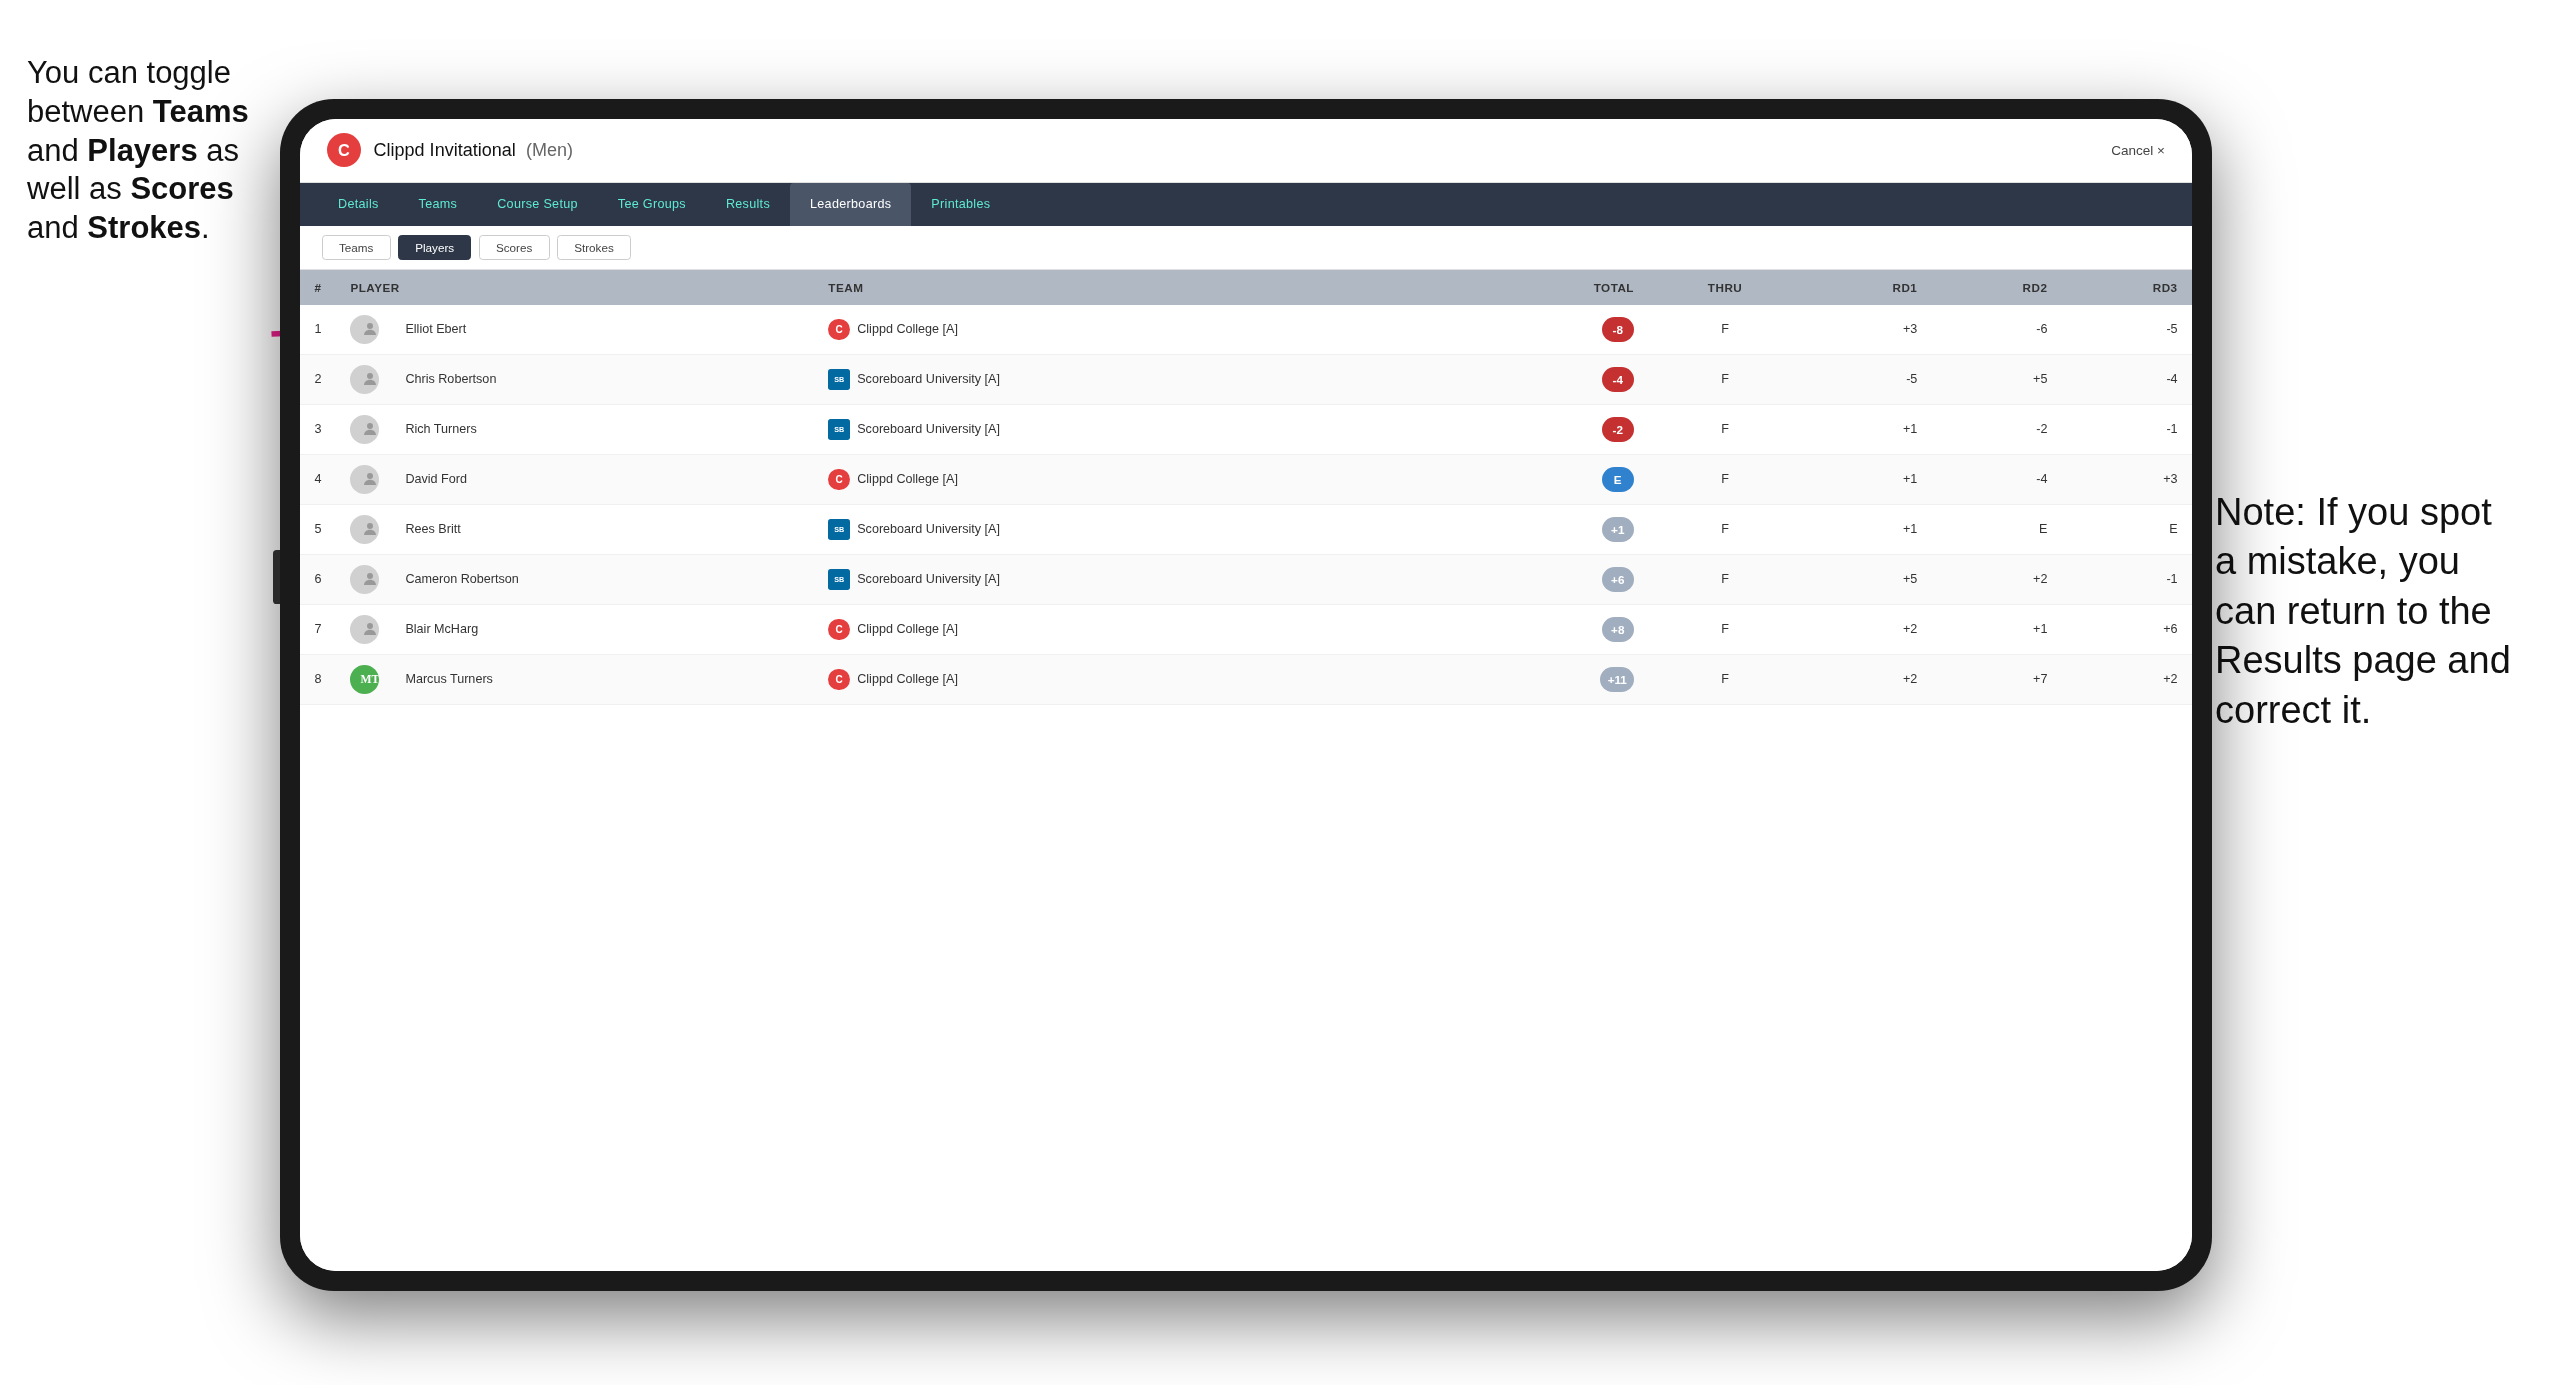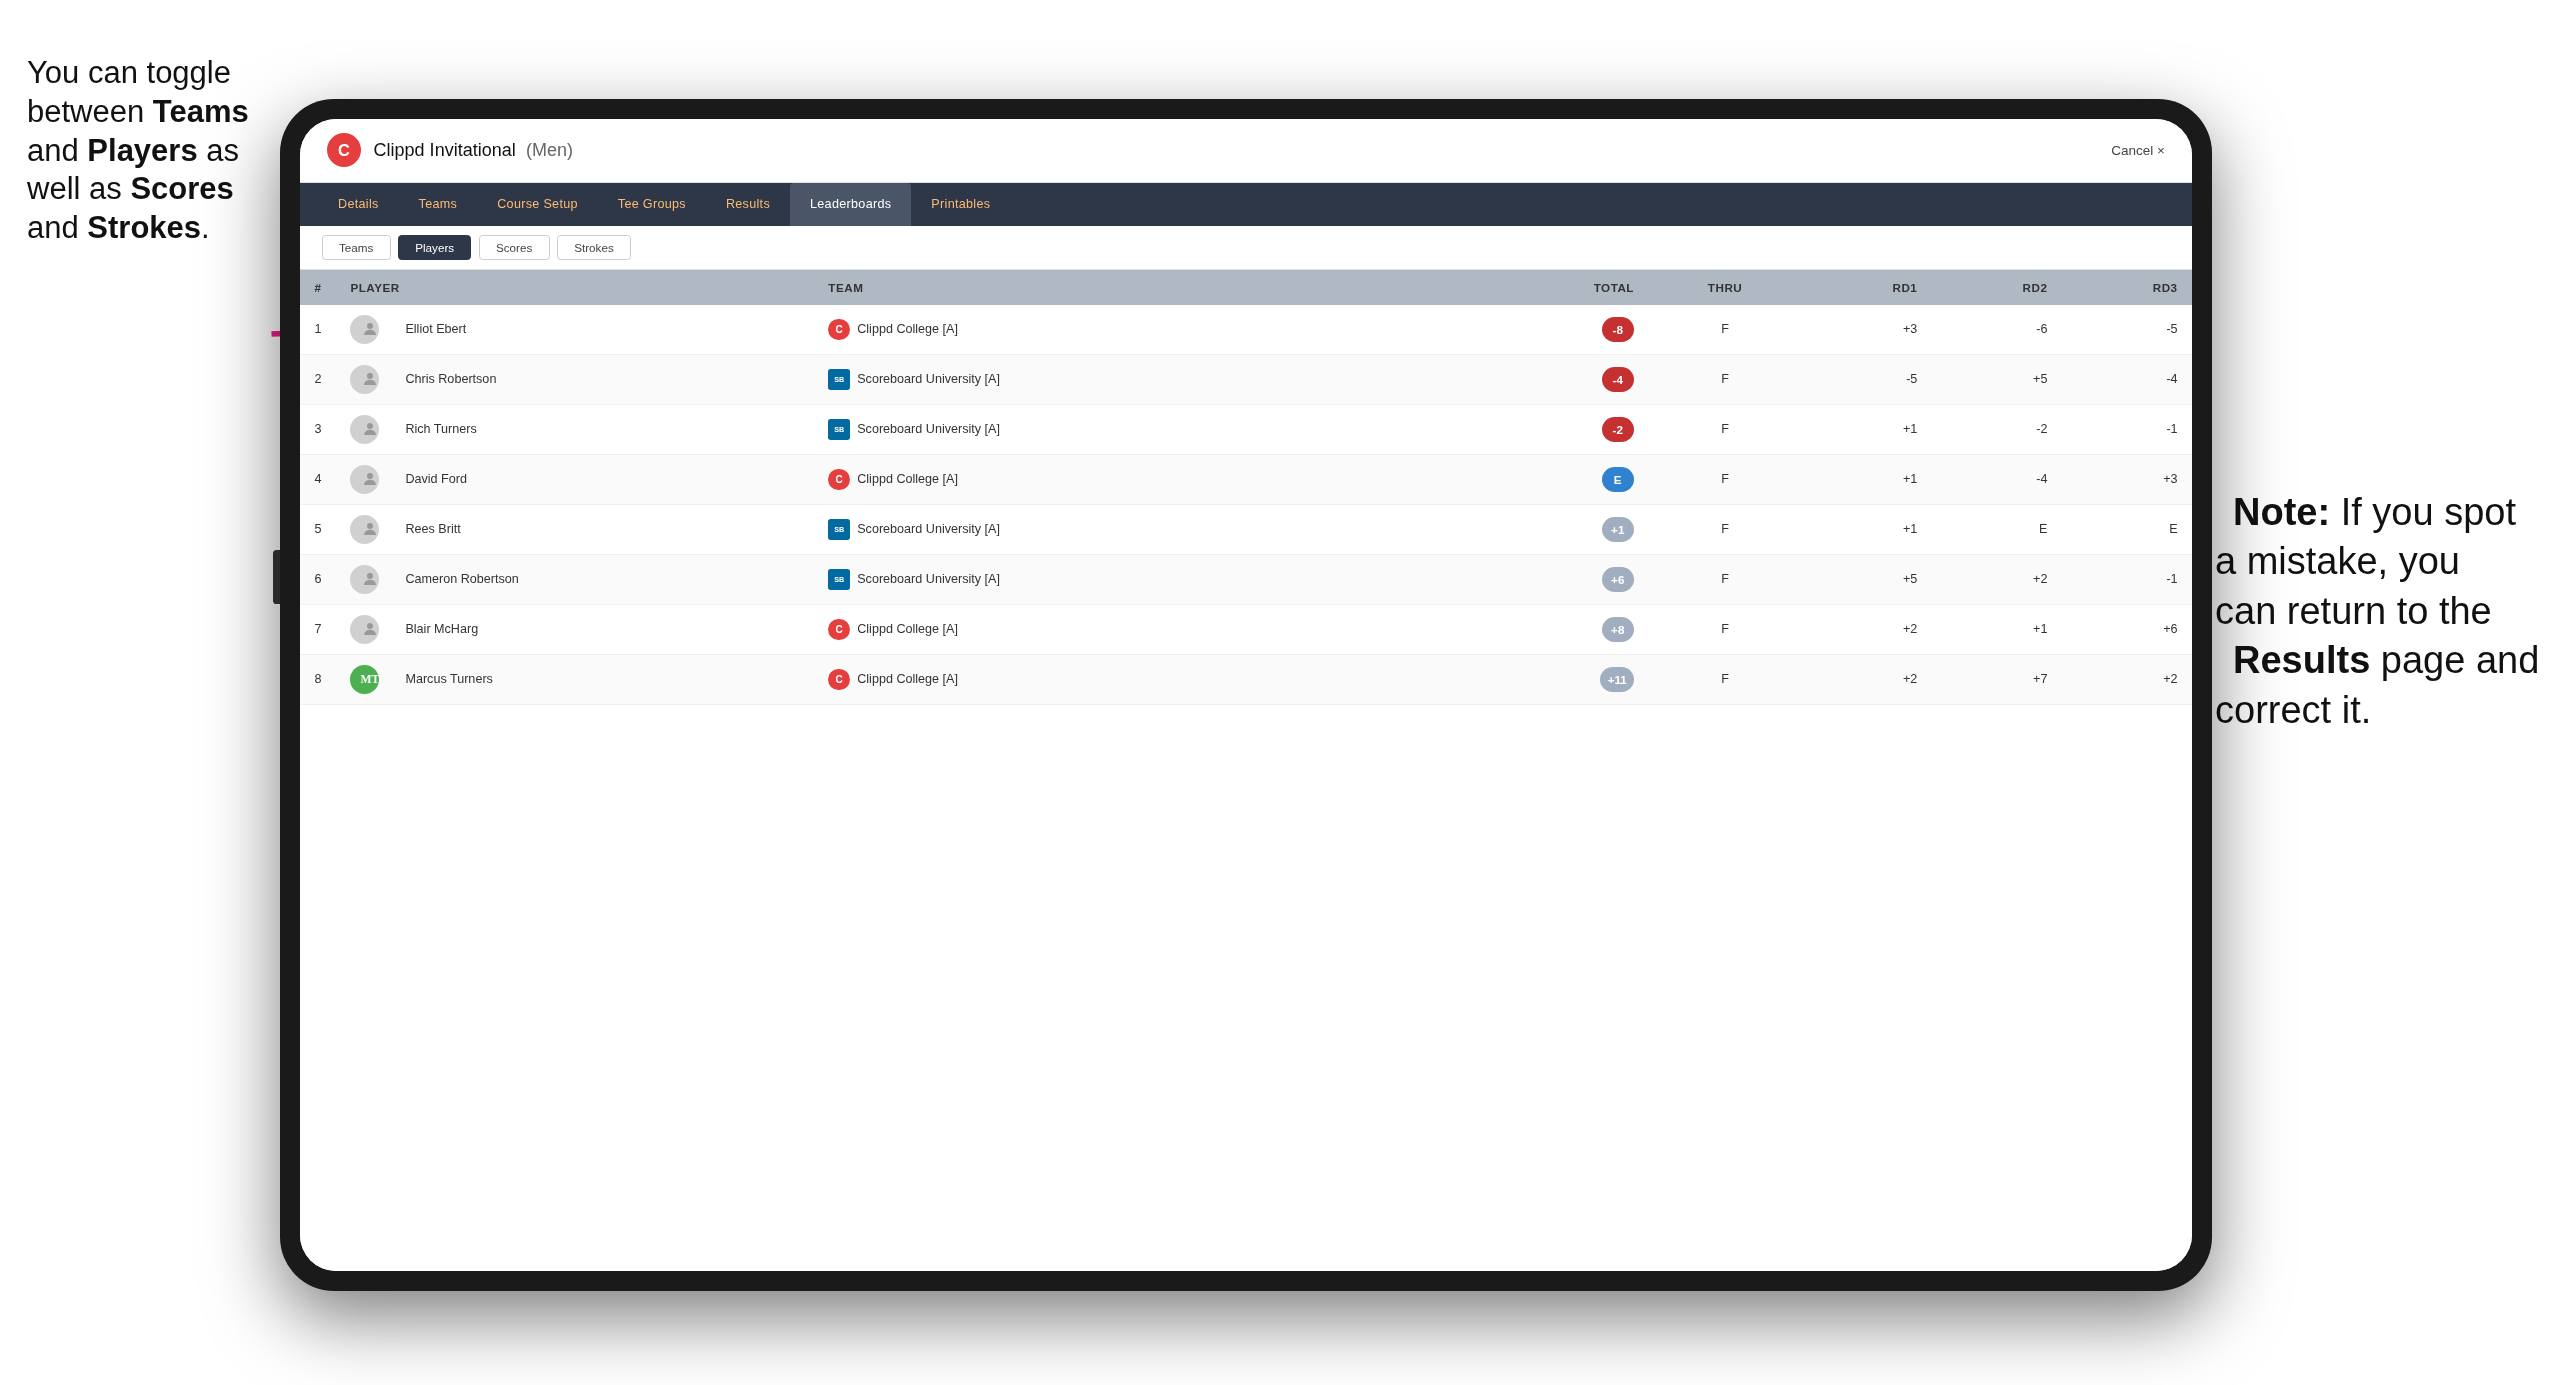--- a/index.html
+++ b/index.html
@@ -27,21 +27,21 @@
     
     .right-annotation {
       position: absolute;
       right: 27px;
       top: 488px;
       width: 334px;
       font-size: 38px;
       line-height: 1.3;
       color: #111;
     }
-    .right-annotation strong { font-weight: 700; margin-left: 18px; }
+    .right-annotation strong { font-weight: 400; }
 
     
     .tablet-shell {
       position: absolute;
       left: 280px;
       top: 99px;
       width: 1932px;
       height: 1192px;
       background: #1a1a1a;
       border-radius: 54px;
@@ -186,21 +186,21 @@
     
     .sub-nav {
       background: #2d3748;
       display: flex;
       padding: 0 18px;
       flex-shrink: 0;
     }
     .sub-nav-tab {
       padding: 14.4px 20px;
       font-size: 12.6px;
-      color: #fdba74;
+      color: #5eead4;
       cursor: pointer;
       letter-spacing: 0.3px;
     }
     .sub-nav-tab.active {
       background: #4a5568;
       color: #fff;
       border-radius: 3.6px 3.6px 0 0;
     }
 
     

